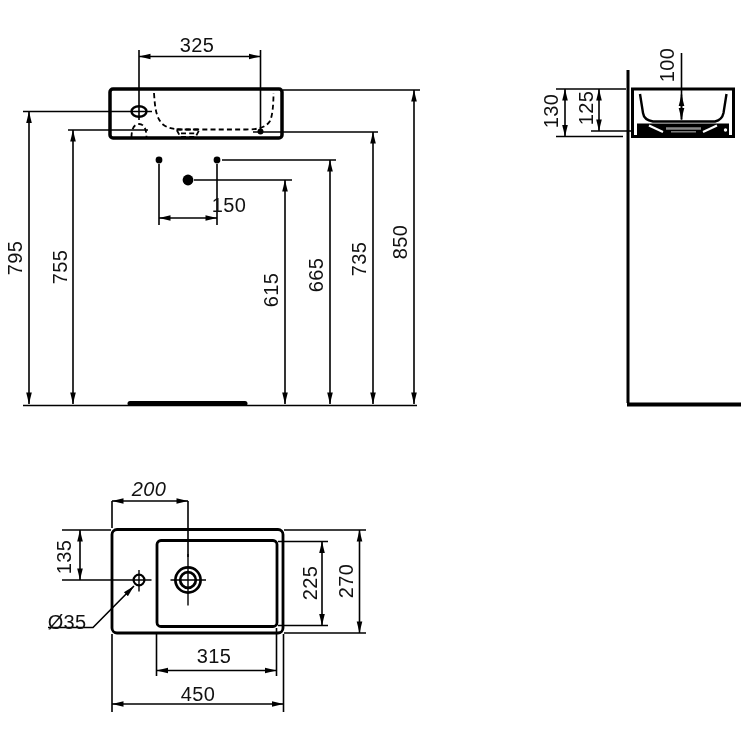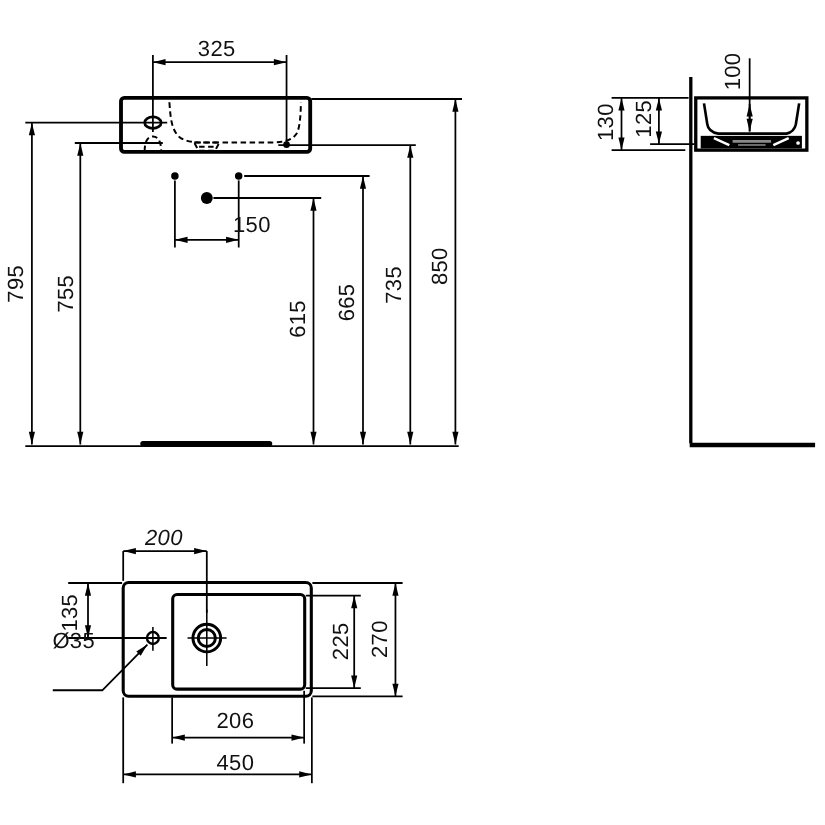--- a/index.html
+++ b/index.html
@@ -134,19 +134,19 @@
 <span class="dim v" style="left:316px;top:275px;">665</span>
 <span class="dim v" style="left:359px;top:259px;">735</span>
 <span class="dim v" style="left:400px;top:242px;">850</span>
 
 <span class="dim v" style="left:551px;top:111px;">130</span>
 <span class="dim v" style="left:586px;top:108px;">125</span>
 <span class="dim v" style="left:667px;top:65px;">100</span>
 
 <span class="dim" style="left:149px;top:489px;font-style:italic;">200</span>
 <span class="dim v" style="left:64px;top:557px;">135</span>
-<span class="dim" style="left:67px;top:583px;">Ø35</span>
-<span class="dim" style="left:214px;top:656px;">206</span>
-<span class="dim" style="left:198px;top:694px;margin-left:16px;">450</span>
+<span class="dim" style="left:67px;top:622px;">Ø35</span>
+<span class="dim" style="left:214px;top:656px;">315</span>
+<span class="dim" style="left:198px;top:694px;">450</span>
 <span class="dim v" style="left:310px;top:583px;">225</span>
 <span class="dim v" style="left:346px;top:581px;">270</span>
 
 </div>
 
 </body></html>

